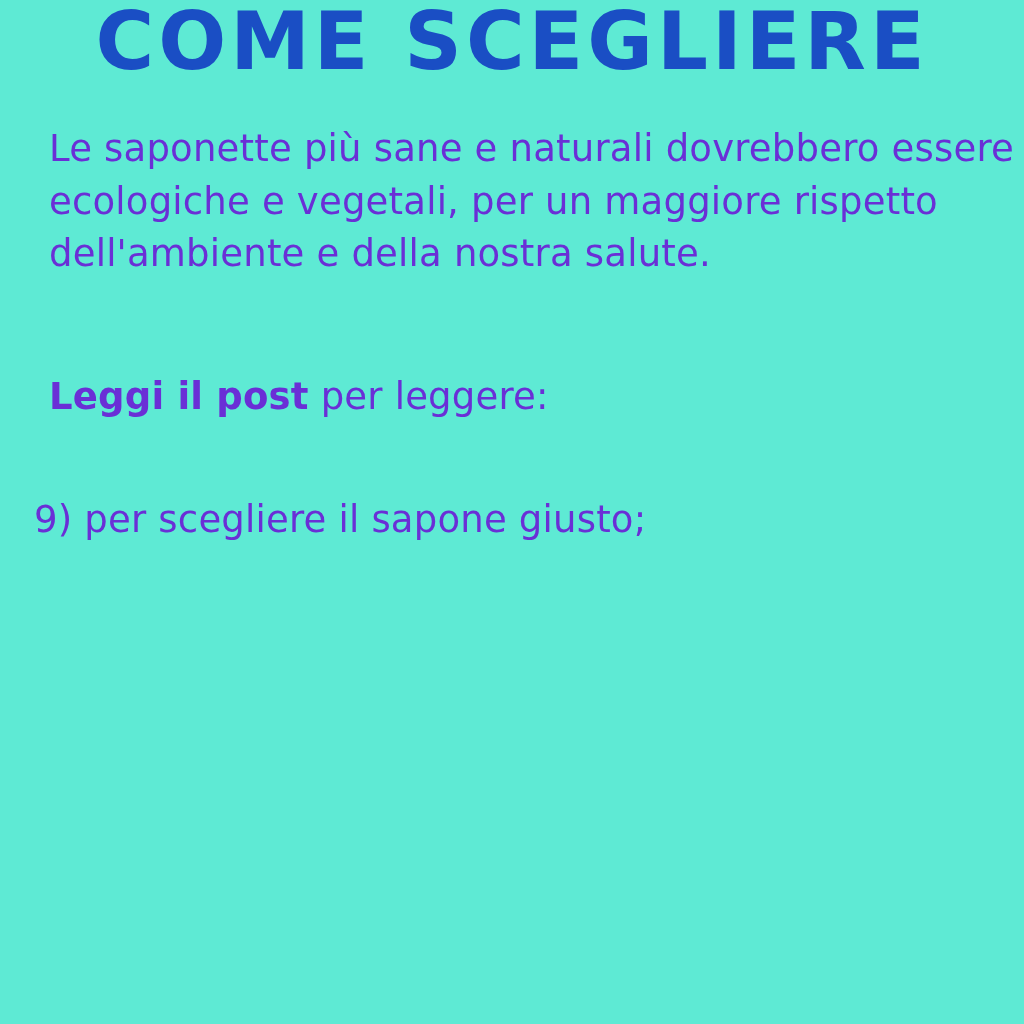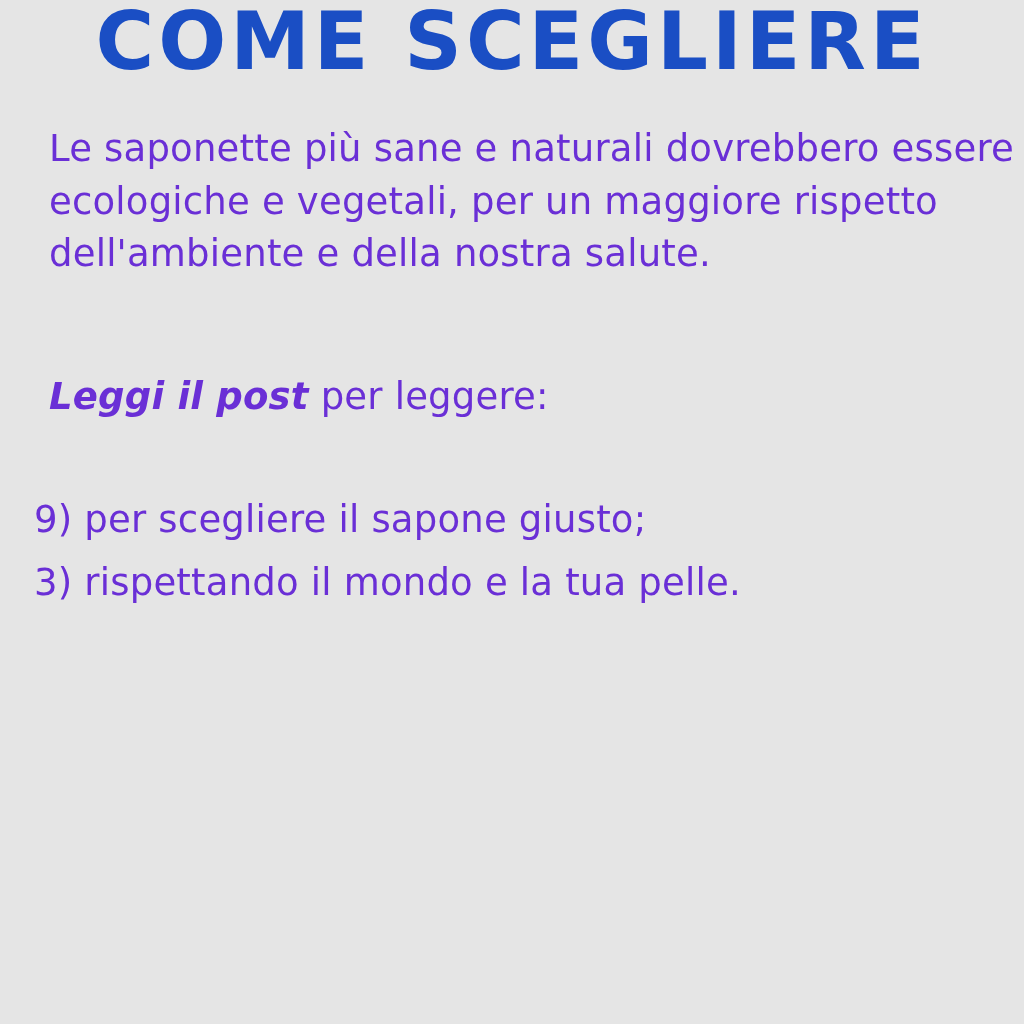--- a/index.html
+++ b/index.html
@@ -9,21 +9,21 @@
   body {
     width: 1024px;
     height: 1024px;
     overflow: hidden;
     font-family: "Liberation Sans", sans-serif;
   }
   .poster {
     position: relative;
     width: 1024px;
     height: 1024px;
-    background: #e5e5e5;
+    background: #5eead4;
     box-sizing: border-box;
     overflow: hidden;
   }
 
   
   .title-block {
     padding: 4px 10px 0 10px;
     text-align: center;
   }
   .title-line {
@@ -57,21 +57,20 @@
     letter-spacing: 0.2px;
   }
   .para.intro {
     width: 990px;
   }
   .spacer-1 { height: 60px; }
   .spacer-2 { height: 56px; }
 
   .lead strong {
     font-weight: 700;
-    font-style: italic;
   }
 
   .list .item {
     color: #6a2fd6;
     font-family: "DejaVu Sans", sans-serif;
     font-size: 37px;
     line-height: 1.42;
     margin: 0 0 10px 0;
     letter-spacing: 0.2px;
     white-space: nowrap;
@@ -91,17 +90,16 @@
     <p class="para intro">Le saponette più sane e naturali dovrebbero essere ecologiche e vegetali, per un maggiore rispetto dell'ambiente e della nostra salute.</p>
 
     <div class="spacer-1"></div>
 
     <p class="para lead"><strong>Leggi il post</strong><span> per leggere:</span></p>
 
     <div class="spacer-2"></div>
 
     <div class="list">
       <p class="item">9) per scegliere il sapone giusto;</p>
-      <p class="item">3) rispettando il mondo e la tua pelle.</p>
     </div>
 
   </div>
 </div>
 
 </body></html>

